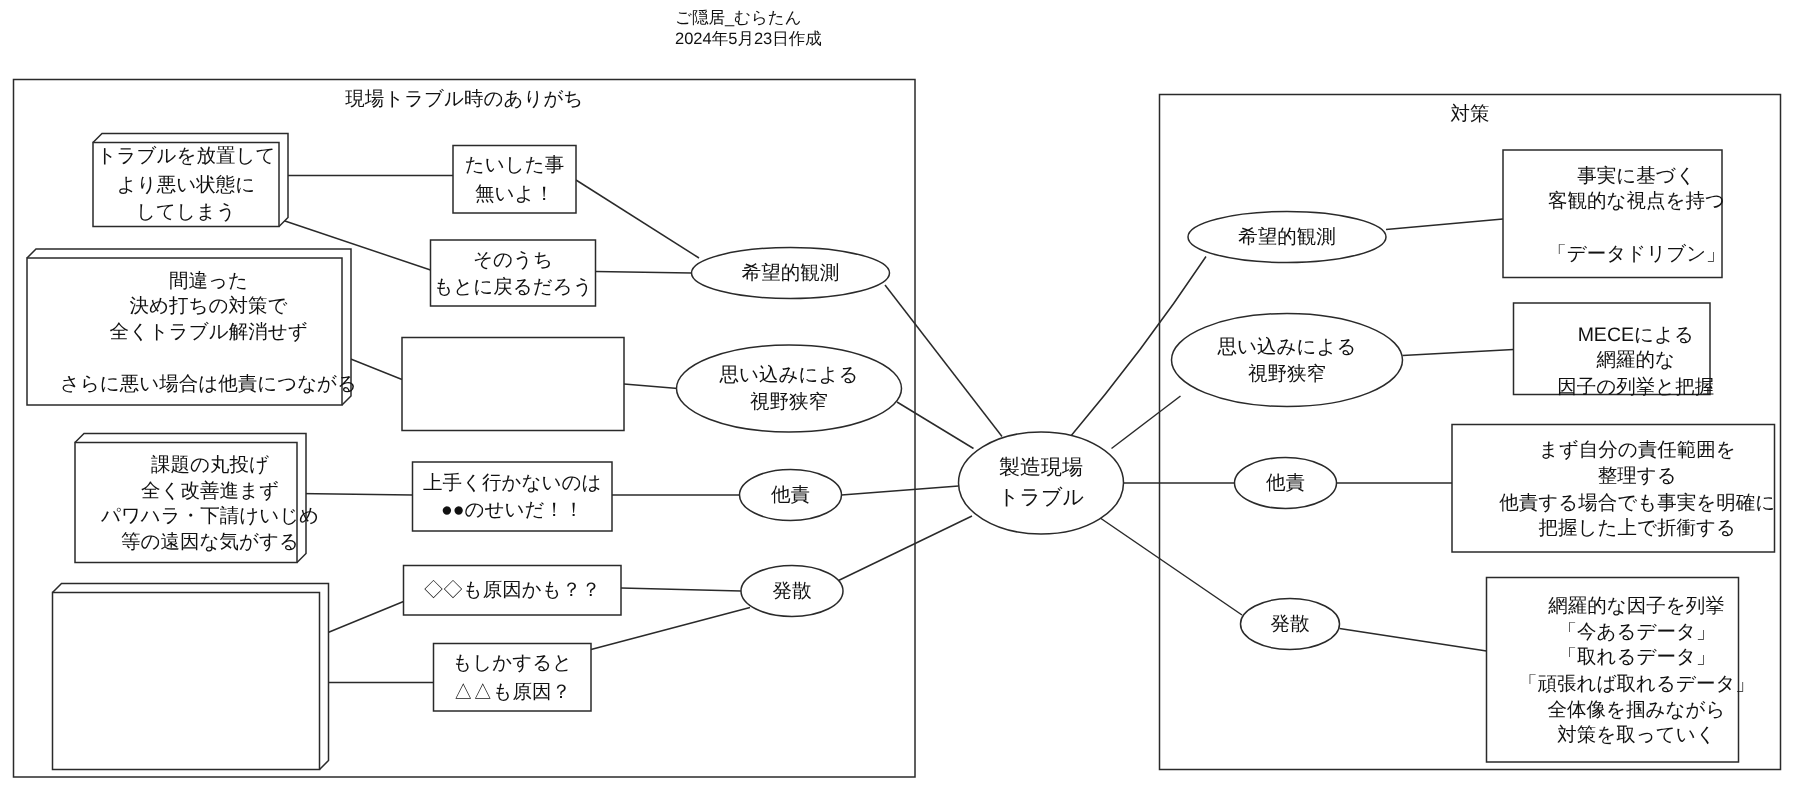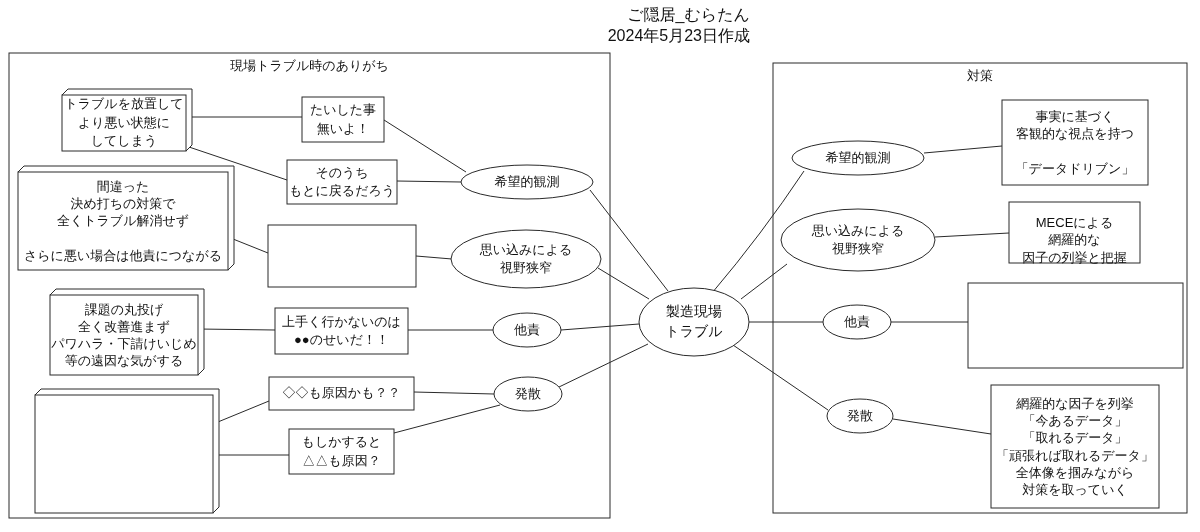--- a/index.html
+++ b/index.html
@@ -7,25 +7,25 @@
     position:relative;width:1200px;height:532px;background:#ffffff;
     font-family:"Liberation Sans",sans-serif;color:#111;overflow:hidden;
   }
   svg{position:absolute;left:0;top:0;}
   .txt{
     position:absolute;display:flex;align-items:center;justify-content:center;
     text-align:center;white-space:pre-line;font-size:13px;line-height:1.42;
     color:#111;pointer-events:none;
   }
   .header{
-    position:absolute;left:450px;top:5px;width:300px;text-align:right;
-    font-size:16px;line-height:1.3;
+    position:absolute;left:450px;top:5px;width:300px;text-align:left;
+    font-size:11px;line-height:1.3;
   }
   .panel-title{position:absolute;text-align:center;font-size:13px;}
-  .tight{line-height:1.32;}
+  .tight{line-height:1.32;padding-left:16px;}
 </style>
 </head>
 <body>
 
 <div id="stage">
 
   <svg width="1200" height="532" viewBox="0 0 1200 532">
     <g fill="none" stroke="#2a2a2a" stroke-width="1">
 
       <rect x="9" y="53" width="601" height="465"></rect>
@@ -149,20 +149,24 @@
   <div class="txt" style="left:823px;top:305px;width:68px;height:34px;">他責</div>
   <div class="txt" style="left:827px;top:399px;width:66px;height:34px;">発散</div>
 
   <div class="txt tight" style="left:1002px;top:100px;width:146px;height:85px;">事実に基づく
 客観的な視点を持つ
 
 「データドリブン」</div>
   <div class="txt tight" style="left:1009px;top:202px;width:131px;height:76px;">MECEによる
 網羅的な
 因子の列挙と把握</div>
+  <div class="txt tight" style="left:968px;top:283px;width:215px;height:85px;">まず自分の責任範囲を
+整理する
+他責する場合でも事実を明確に
+把握した上で折衝する</div>
   <div class="txt tight" style="left:991px;top:385px;width:168px;height:123px;">網羅的な因子を列挙
 「今あるデータ」
 「取れるデータ」
 「頑張れば取れるデータ」
 全体像を掴みながら
 対策を取っていく</div>
 
 </div>
 
 </body></html>

